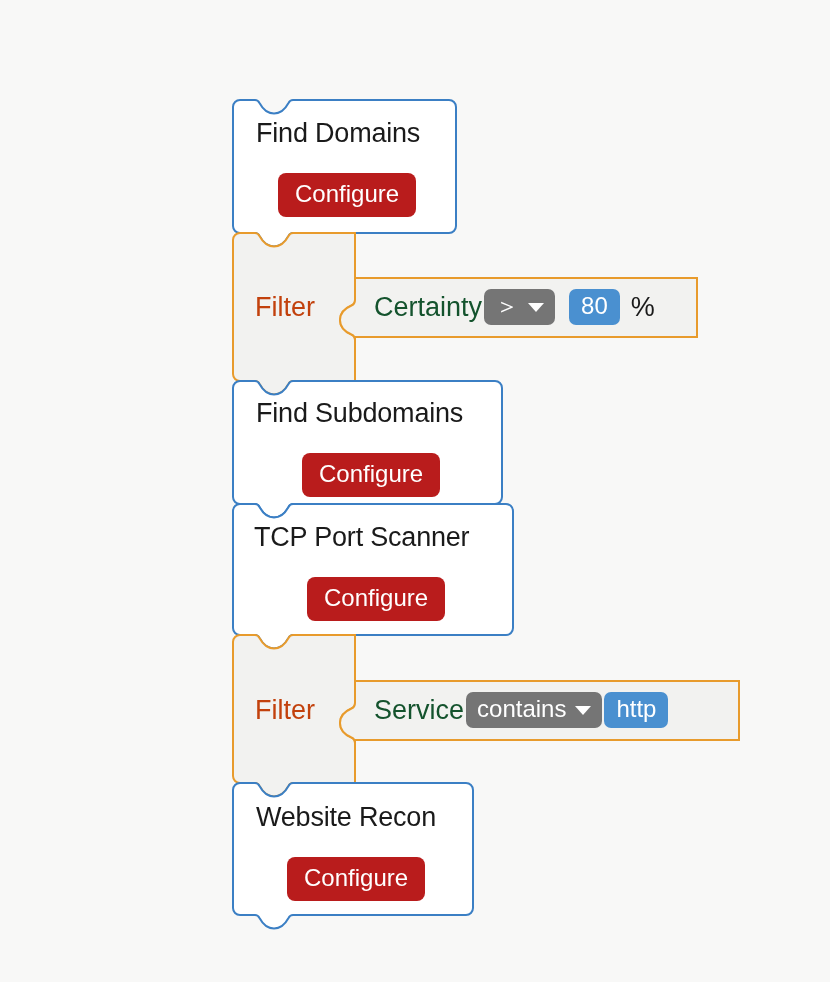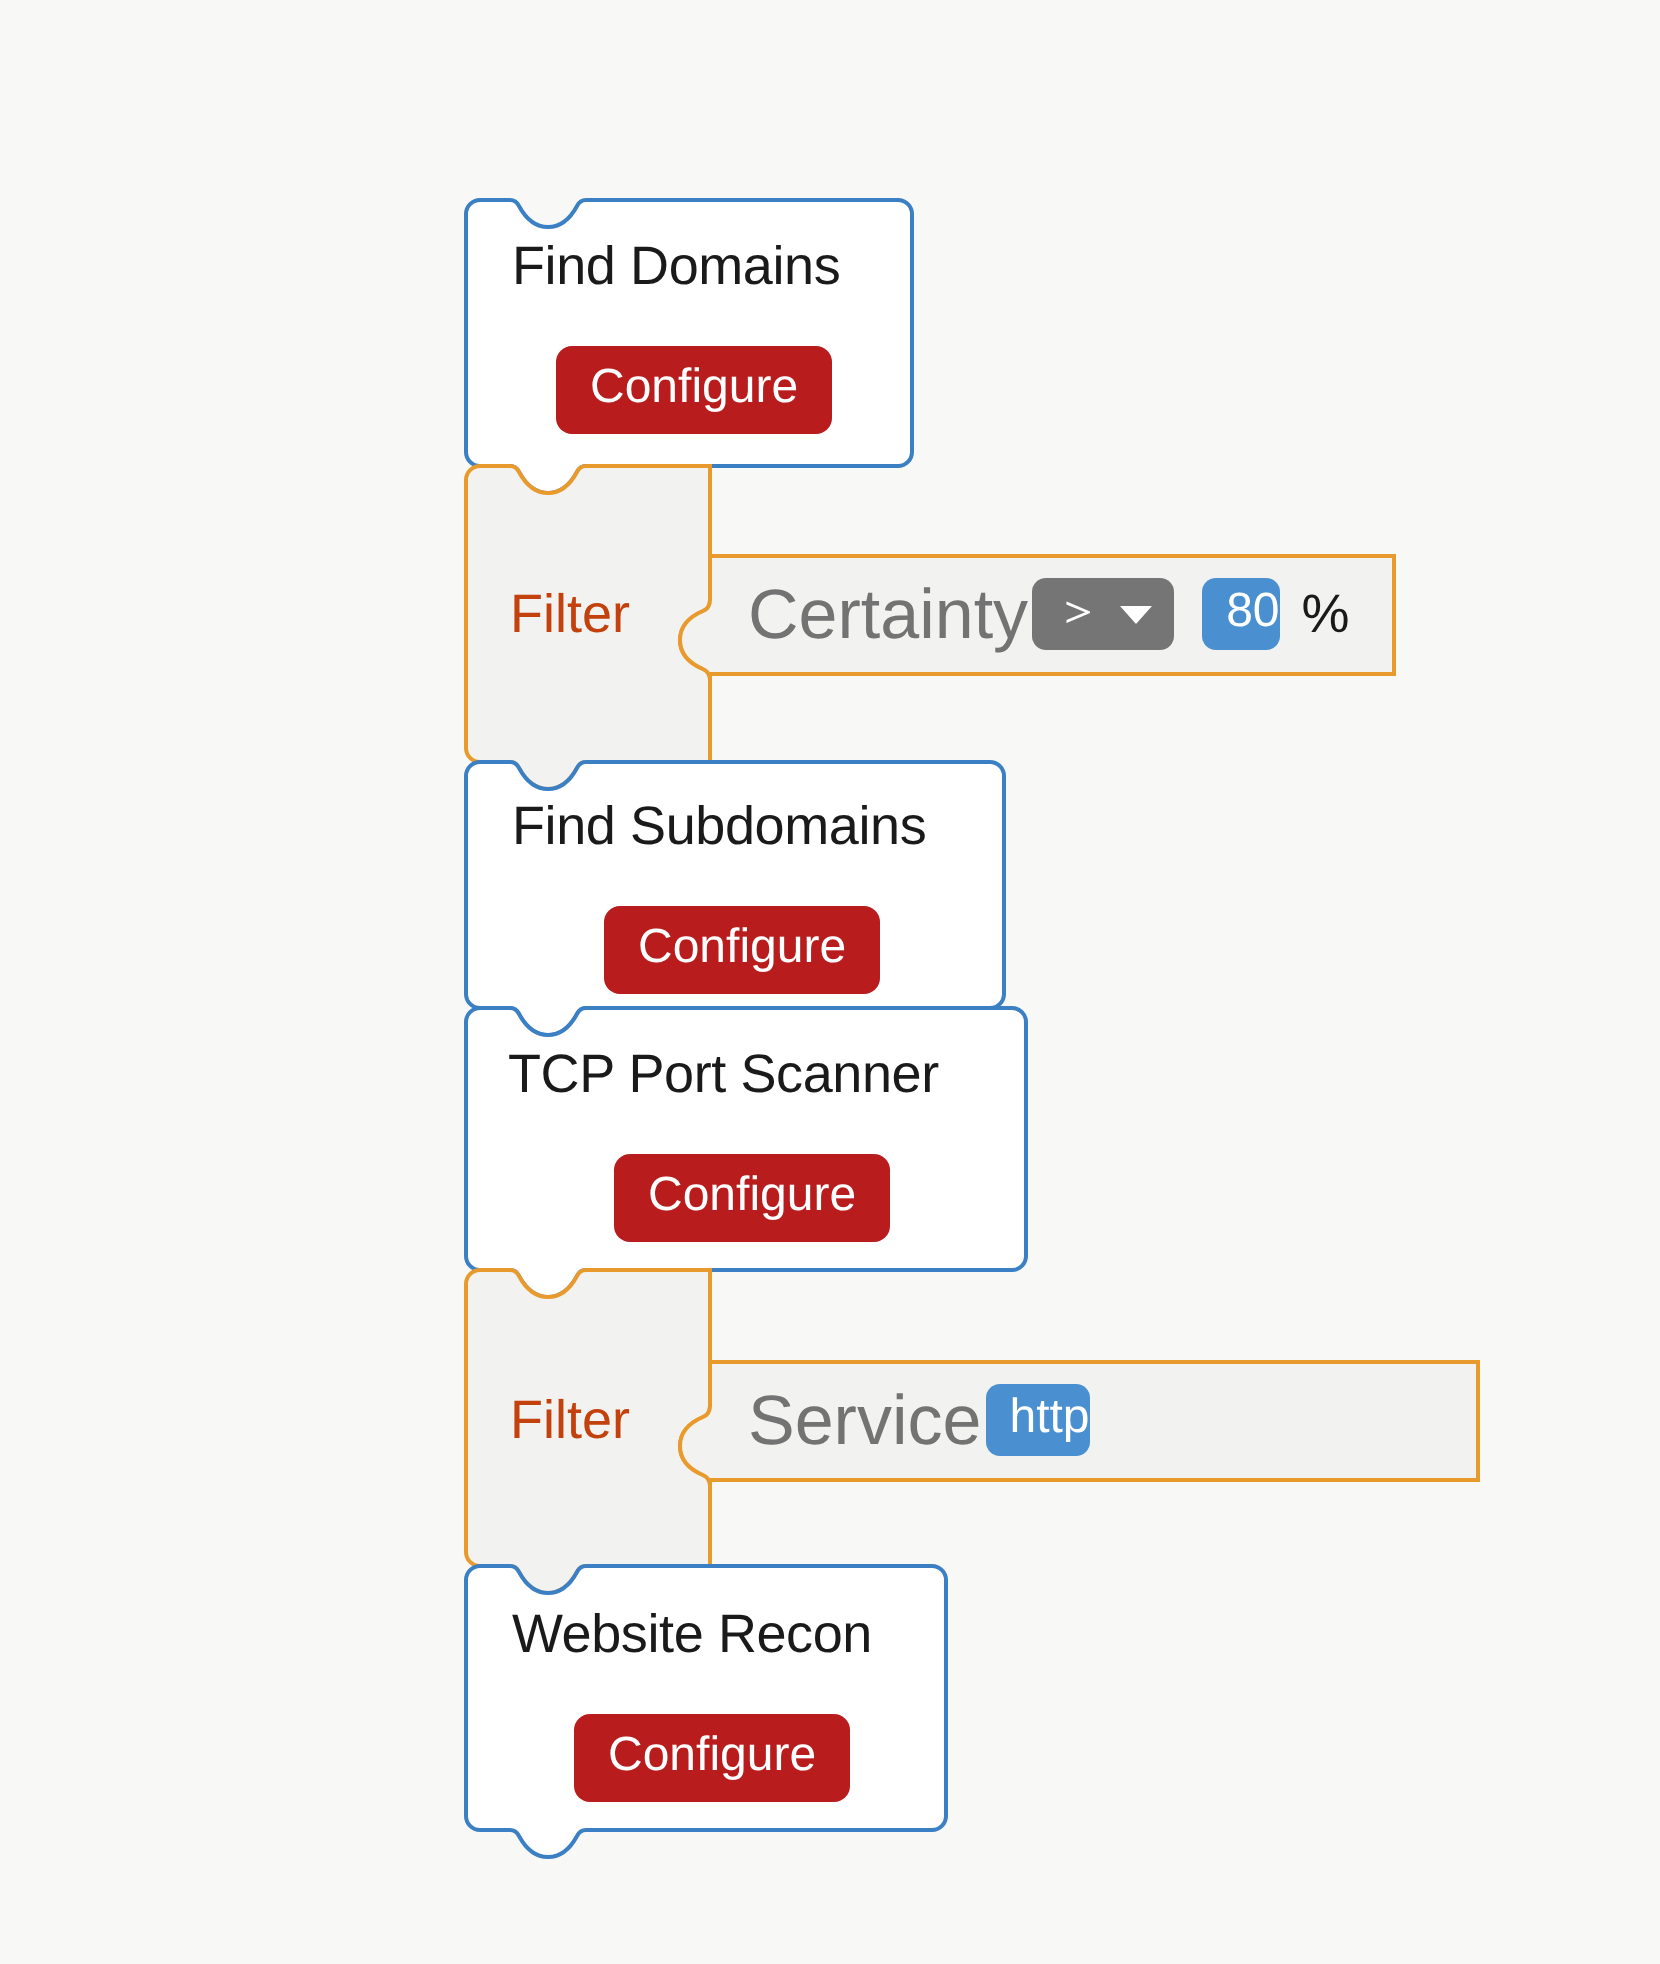--- a/index.html
+++ b/index.html
@@ -73,22 +73,22 @@
 
   .cond-row {
     position: absolute;
     display: flex;
     align-items: center;
     height: 44px;
     white-space: nowrap;
   }
 
   .cond-field-label {
-    font-size: 35px;
-    color: #737373;
+    font-size: 27px;
+    color: #14532d;
     line-height: 1;
     white-space: nowrap;
   }
 
   .dropdown {
     display: inline-flex;
     align-items: center;
     gap: 9px;
     background: #757575;
     color: #ffffff;
@@ -110,21 +110,21 @@
     top: 1px;
   }
 
   .value-field {
     display: inline-flex;
     align-items: center;
     justify-content: center;
     background: #4a90d0;
     color: #ffffff;
     border-radius: 7px;
-    padding: 5px 0 7px 12px;
+    padding: 5px 12px 7px 12px;
     font-size: 24px;
     line-height: 1;
     cursor: text;
     white-space: nowrap;
   }
 
   .unit-label {
     font-size: 27px;
     color: #1a1a1a;
     line-height: 1;
@@ -159,18 +159,22 @@
         <span class="value-field" style="margin-left: 14px;">80</span>
         <span class="unit-label">%</span>
       </div>
       <div class="block-title" style="left: 256px; top: 400px;">Find Subdomains</div>
       <button class="configure-btn" style="left: 302px; top: 453px;">Configure</button>
       <div class="block-title" style="left: 254px; top: 524px;">TCP Port Scanner</div>
       <button class="configure-btn" style="left: 307px; top: 577px;">Configure</button>
       <div class="filter-label" style="left: 255px; top: 697px;">Filter</div>
       <div class="cond-row" style="left: 374px; top: 688px;">
         <span class="cond-field-label">Service</span>
+        <span class="dropdown">
+          <span>contains</span>
+          <span class="caret"></span>
+        </span>
         <span class="value-field" style="margin-left: 2px;">http</span>
       </div>
       <div class="block-title" style="left: 256px; top: 804px;">Website Recon</div>
       <button class="configure-btn" style="left: 287px; top: 857px;">Configure</button>
     </div>
 </div>
 
 </body></html>

